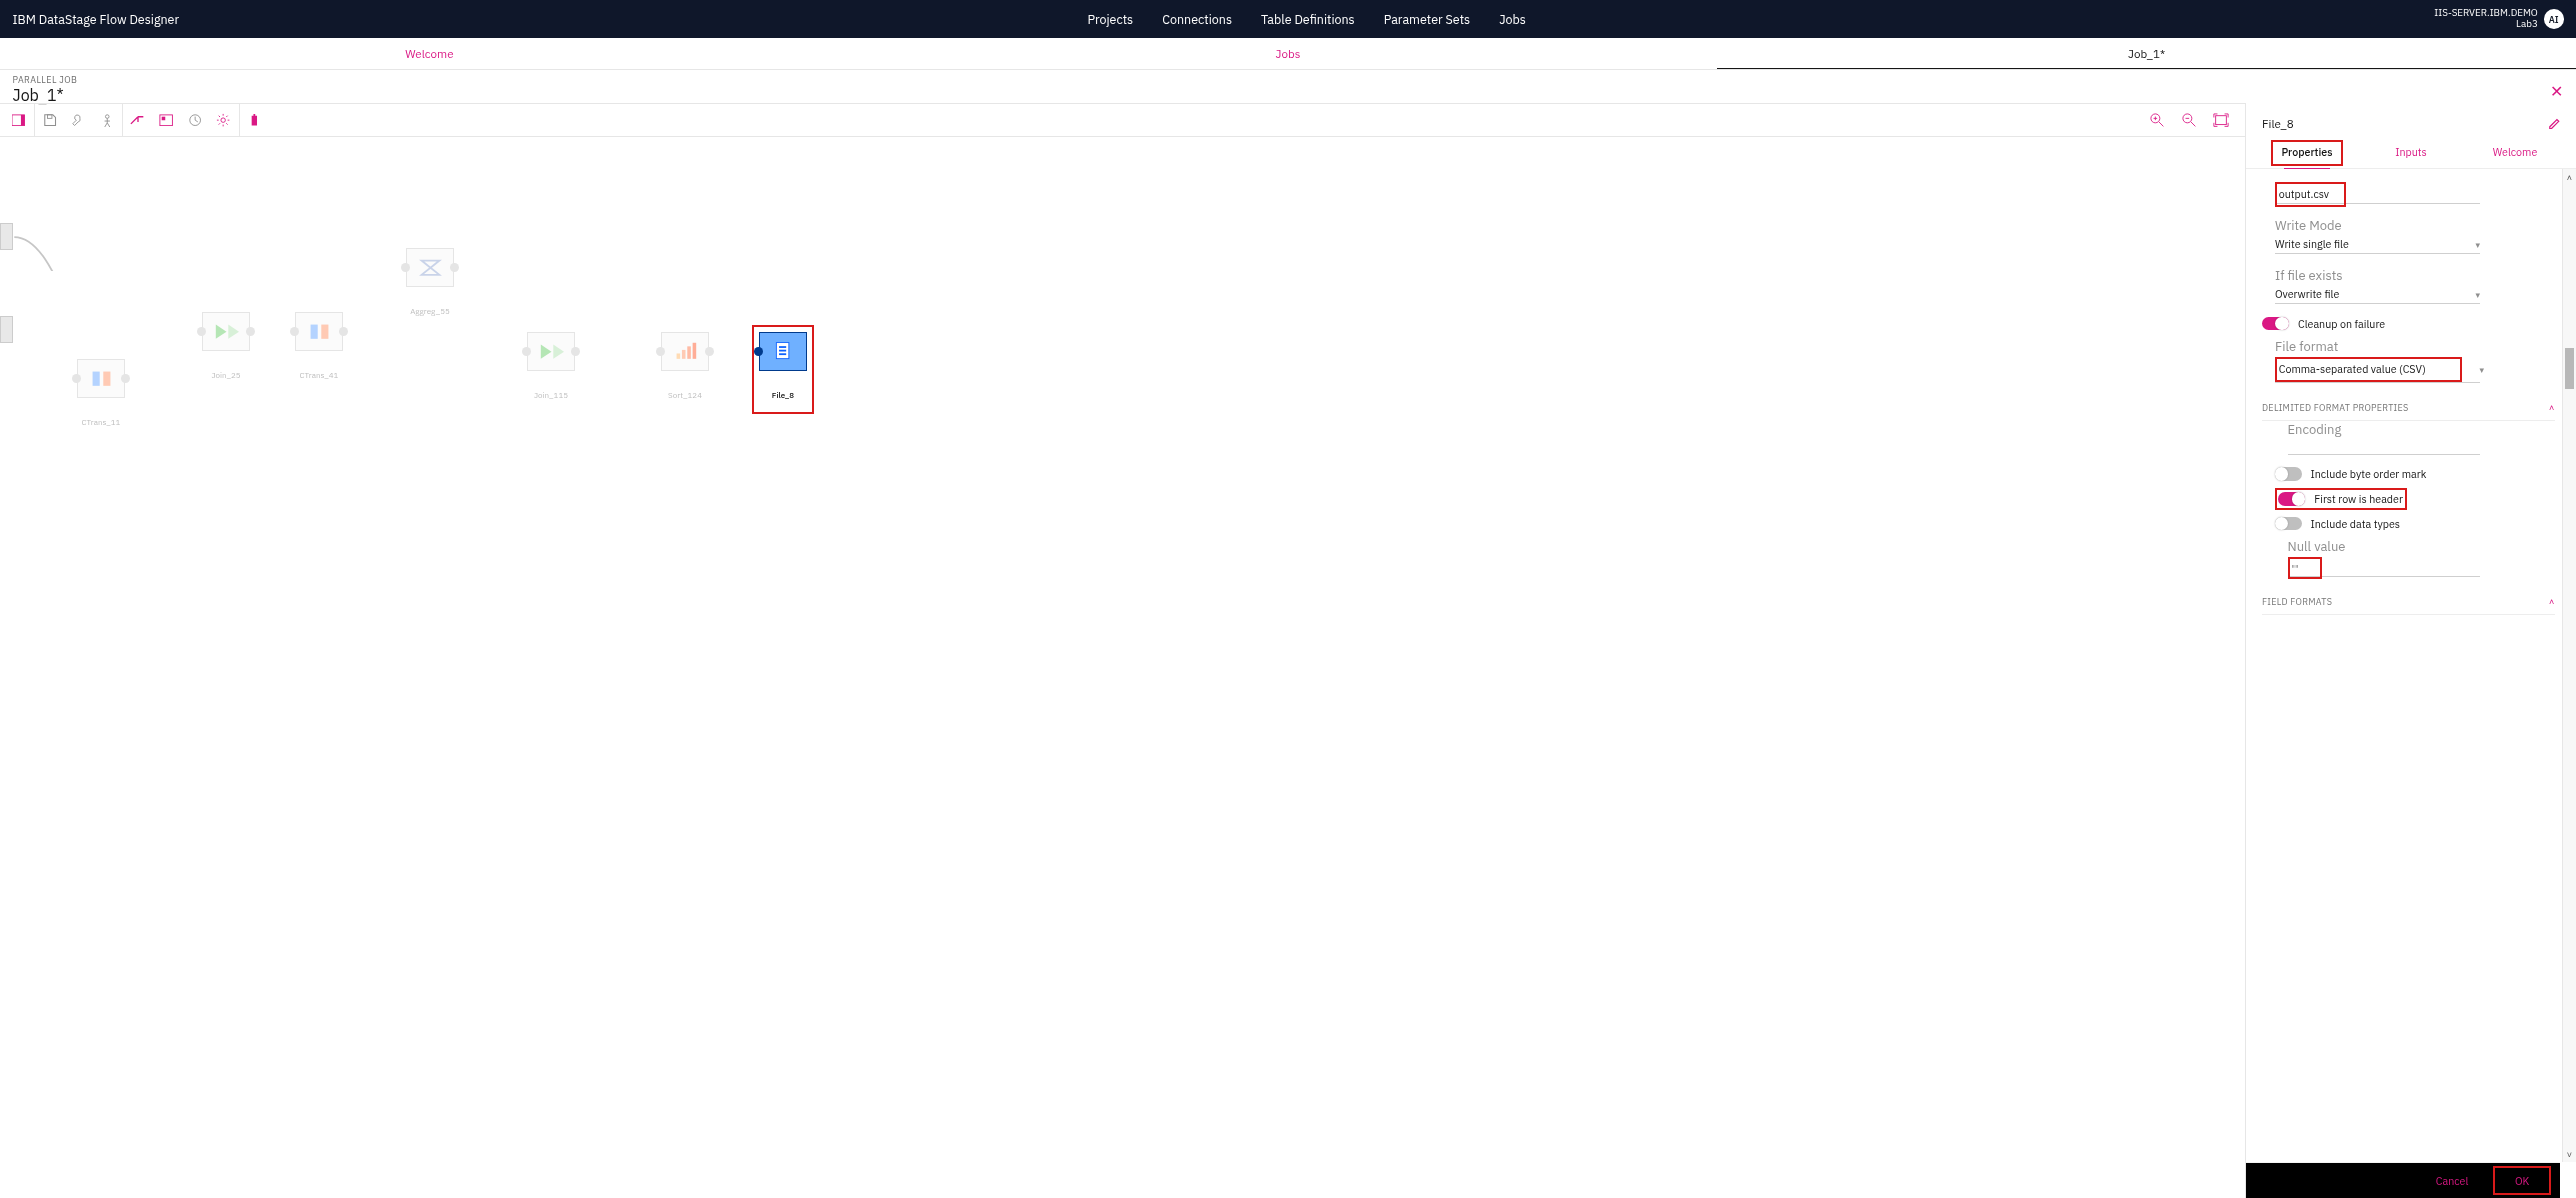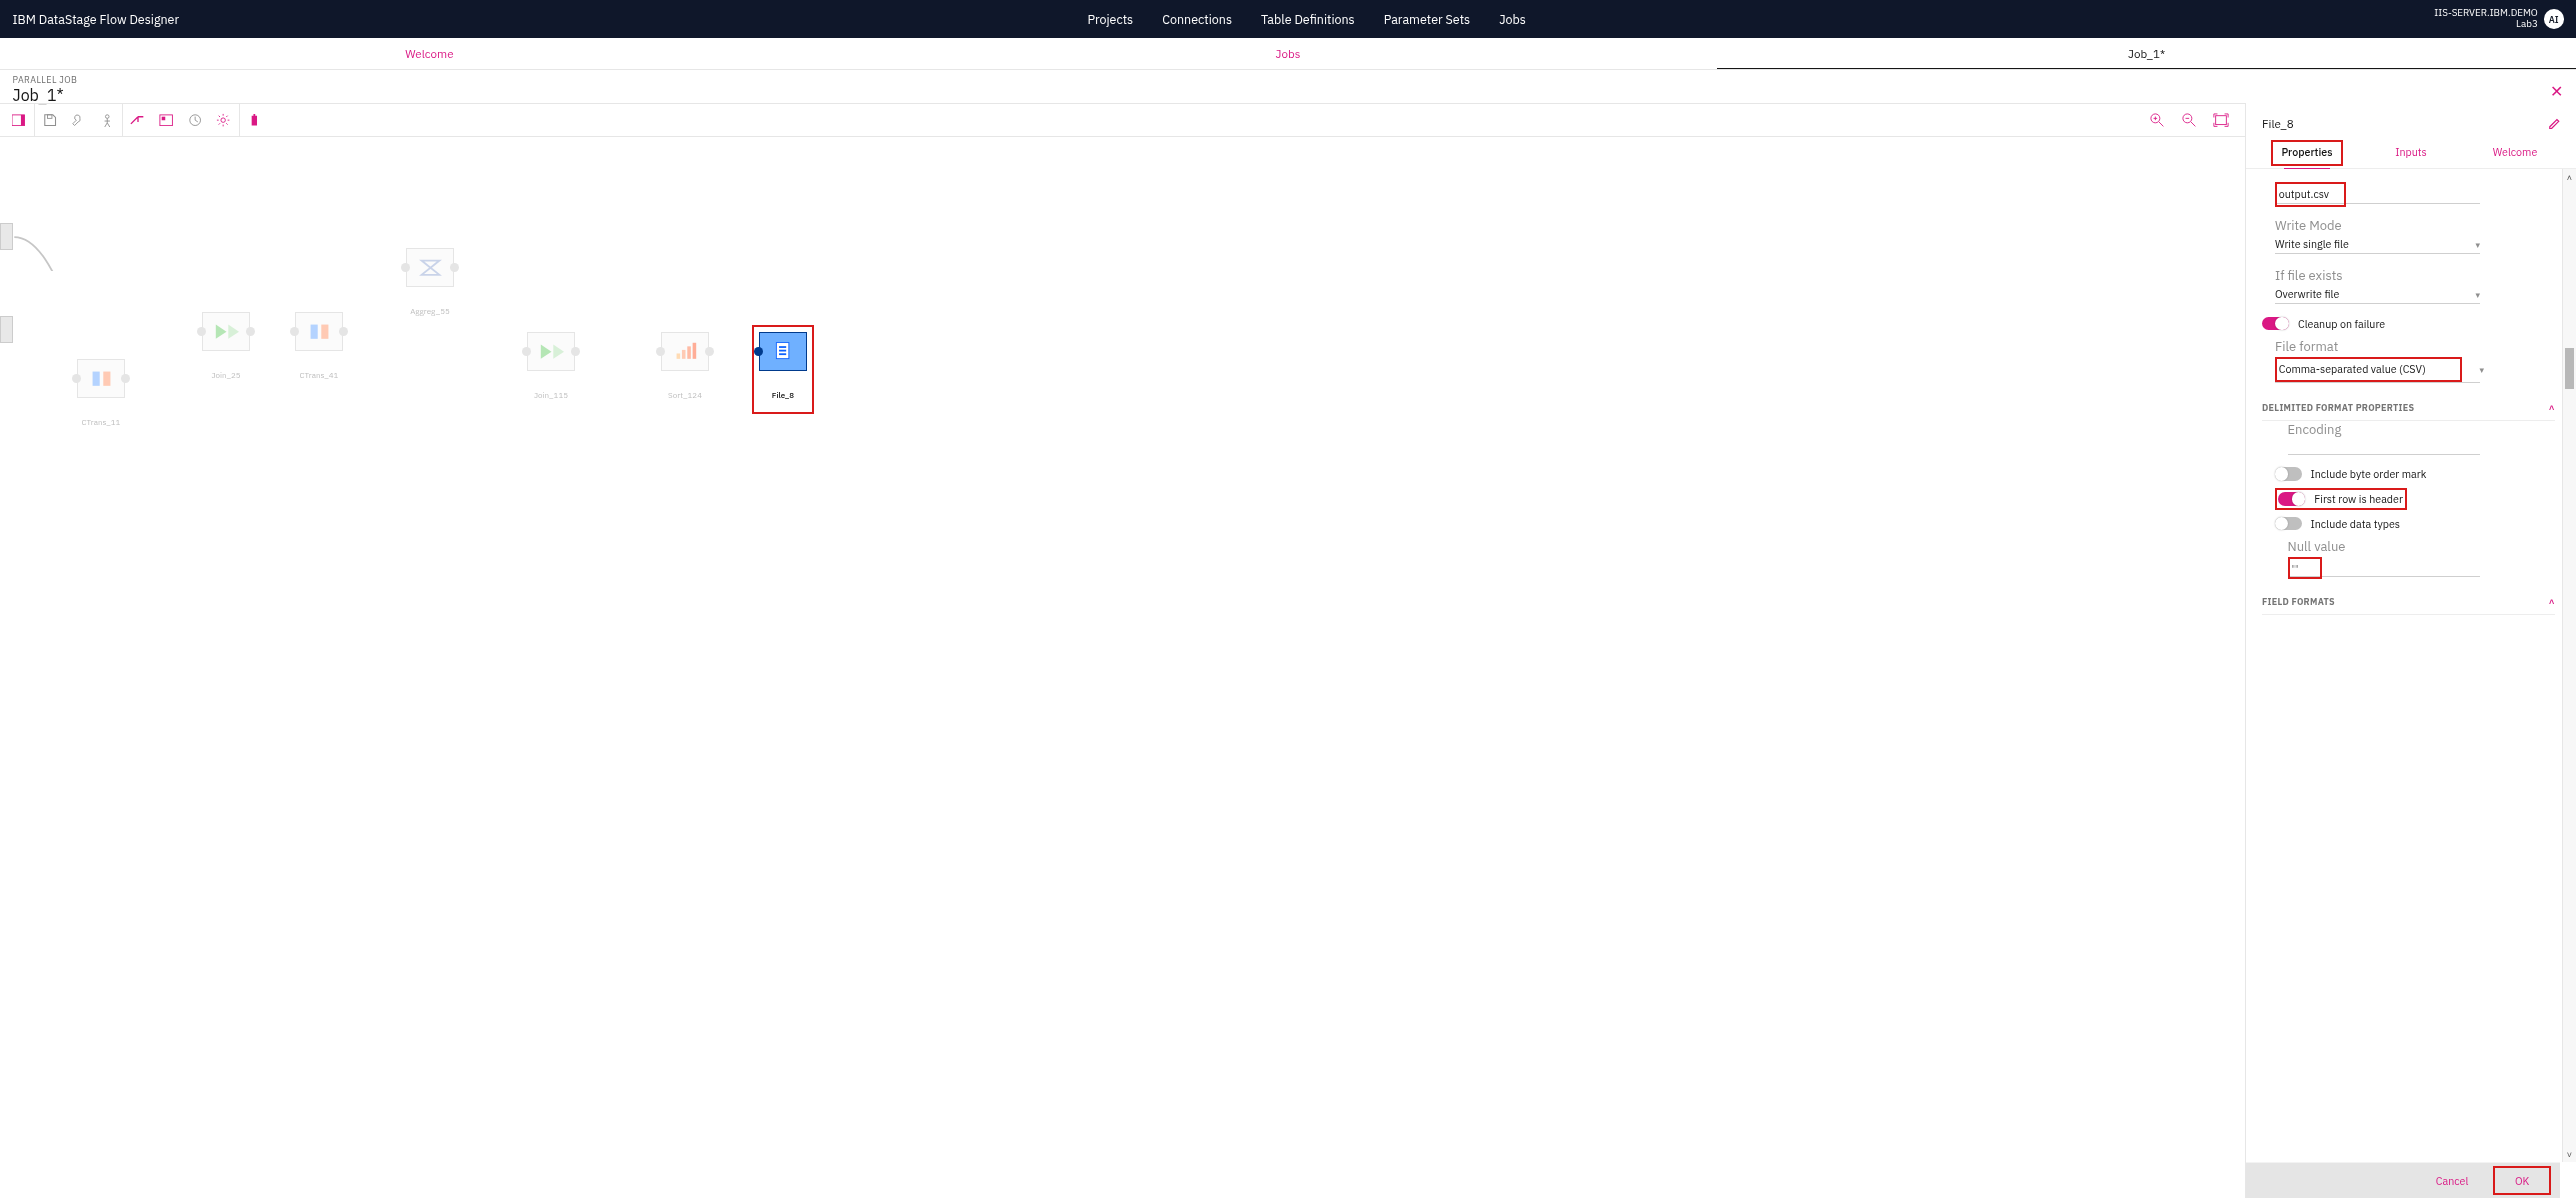--- a/index.html
+++ b/index.html
@@ -77,24 +77,24 @@
 .field .caret { color: #8f8f8f; font-size: 9px; }
 .hl-box { border: 2.7px solid #d91a1a; display: inline-block; padding: 1.8px; }
 
 .toggle { display: flex; align-items: center; gap: 9px; font-size: 10.7px; color: #161616; margin: 7.1px 0; }
 .sw { width: 27px; height: 13.4px; border-radius: 13.4px; background: #bfbfbf; position: relative; }
 .sw .knob { position: absolute; width: 13.4px; height: 13.4px; border-radius: 50%; background: #fff; top: 0; left: 0; box-shadow: 0 0 1.8px rgba(0,0,0,.3); }
 .sw.on { background: #da1884; }
 .sw.on .knob { left: 13.4px; }
 .toggle.hl { border: 2.7px solid #d91a1a; padding: 1.8px; width: fit-content; }
 
-.sect-head { display: flex; justify-content: space-between; align-items: center; font-size: 9px; color: #757575; font-weight: 700; letter-spacing: 0.3px; border-bottom: 0.9px solid #ededed; padding: 7.1px 0; cursor: pointer; }
+.sect-head { display: flex; justify-content: space-between; align-items: center; font-size: 9px; color: #757575; font-weight: 400; letter-spacing: 0.3px; border-bottom: 0.9px solid #ededed; padding: 7.1px 0; cursor: pointer; }
 .sect-head .chev { color: #da1884; }
 
-.footer-btns { position: absolute; bottom: 0; left: 0; right: 16px; height: 36px; display: flex; justify-content: flex-end; align-items: center; gap: 10.7px; padding-right: 9px; border-top: 0.9px solid #f3f3f3; background: #e5e5e5; }
+.footer-btns { position: absolute; bottom: 0; left: 0; right: 16px; height: 36px; display: flex; justify-content: flex-end; align-items: center; gap: 10.7px; padding-right: 9px; border-top: 0.9px solid #f3f3f3; background: #000000; }
 .btn { font-size: 10.7px; color: #da1884; padding: 5.4px 14.3px; cursor: pointer; }
 .btn.hl { border: 2.7px solid #d91a1a; padding: 5.4px 19.7px; }
 </style>
 </head>
 <body>
 
 <div class="header">
   <div class="brand">IBM DataStage Flow Designer</div>
   <div class="nav">
     <div class="nav-item">Projects</div>

